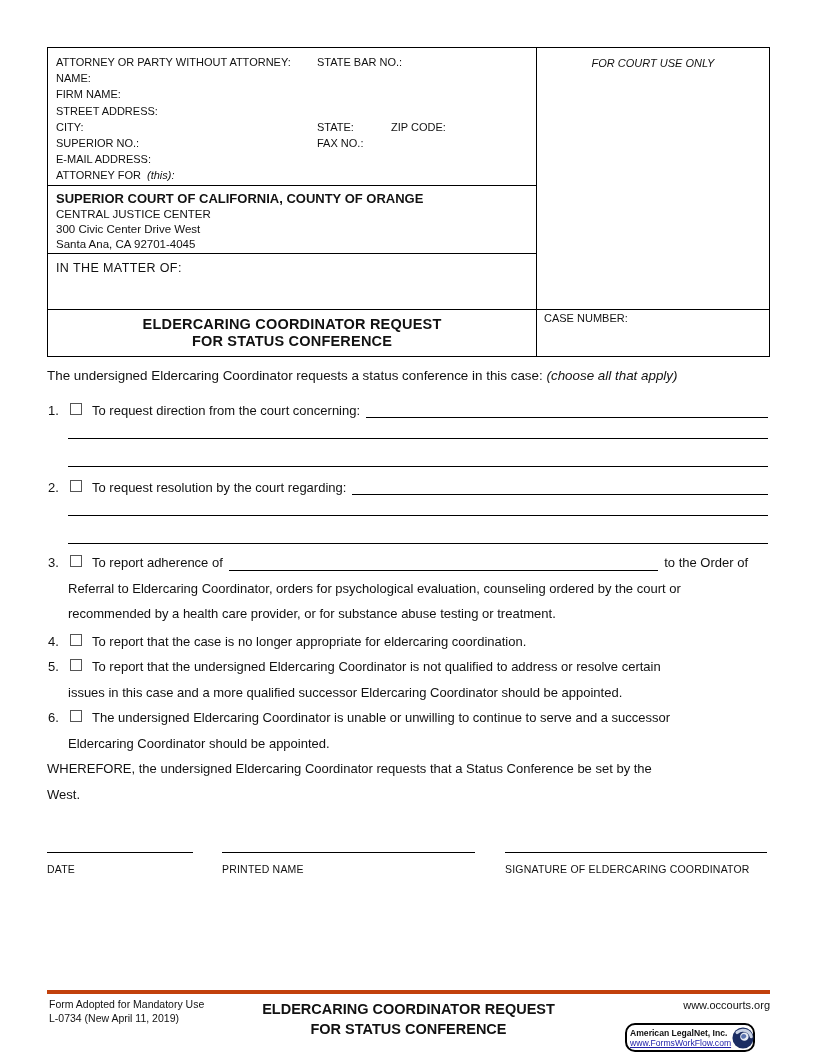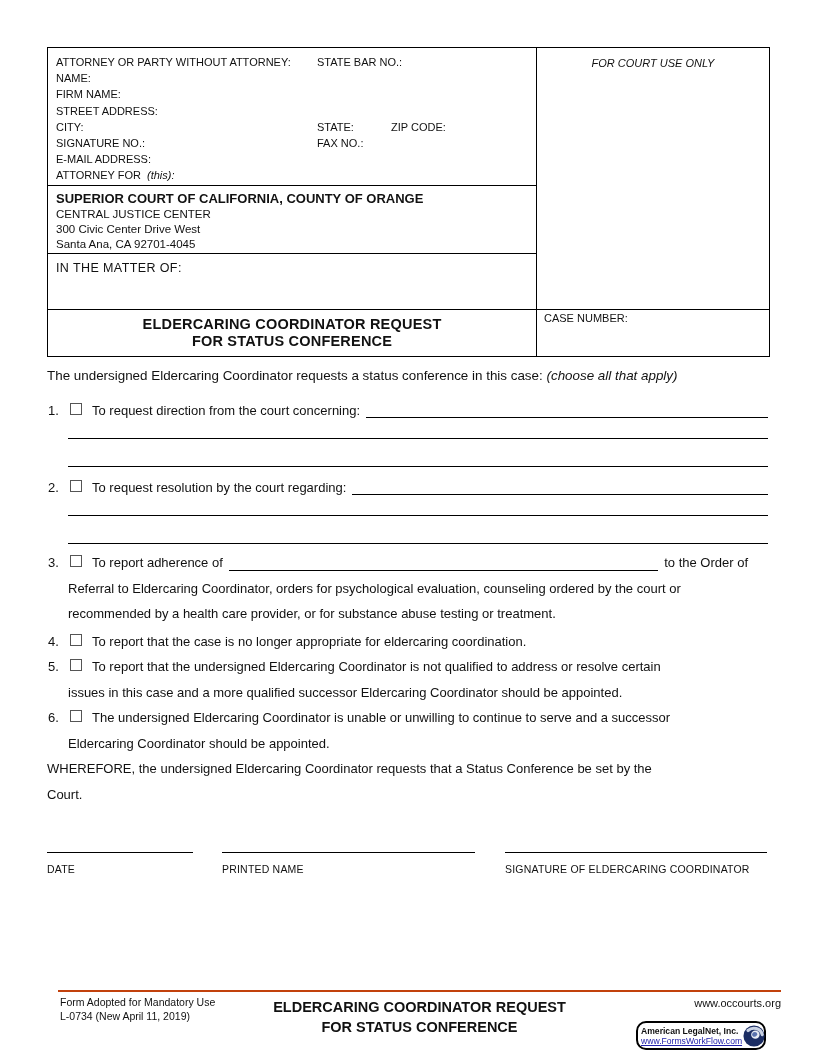--- a/index.html
+++ b/index.html
@@ -57,21 +57,21 @@
   .wherefore { line-height:25.5px; }
 
   
   .sig { position:absolute; left:47px; top:852px; width:723px; display:flex; }
   .sig .col { border-top:1px solid #000; padding-top:10px; font-size:10.5px; letter-spacing:.2px; }
   .sig .c1 { width:146px; }
   .sig .c2 { width:253px; margin-left:29px; }
   .sig .c3 { width:262px; margin-left:30px; }
 
   
-  .footer { position:absolute; left:58px; top:990px; width:723px; height:62px; border-top:2px solid #c2410c; }
+  .footer { position:absolute; left:47px; top:990px; width:723px; height:62px; border-top:4px solid #c2410c; }
   .f-left { position:absolute; left:2px; top:4px; font-size:10.5px; line-height:13.5px; }
   .f-center { position:absolute; left:0; right:0; top:5px; text-align:center; }
   .f-center div { font-weight:bold; font-size:14.5px; line-height:20px; }
   .f-right { position:absolute; right:0; top:5px; font-size:11px; }
   .badge {
     position:absolute; left:578px; top:29px; width:130px; height:29px;
     border:2px solid #000; border-radius:10px; background:#fff;
     display:flex; align-items:center; padding:1px 3px;
   }
   .badge-text { flex:1; }
@@ -104,21 +104,21 @@
         <div class="arow">
           <span>STREET ADDRESS:</span>
           <span></span>
         </div>
         <div class="arow">
           <span>CITY:</span>
           <span class="pcol2">STATE:</span>
           <span class="pcol3">ZIP CODE:</span>
         </div>
         <div class="arow">
-          <span>SIGNATURE NO.:</span>
+          <span>SUPERIOR NO.:</span>
           <span class="pcol2">FAX NO.:</span>
         </div>
         <div class="arow">
           <span>E-MAIL ADDRESS:</span>
           <span></span>
         </div>
         <div class="arow">
           <span>ATTORNEY FOR</span>
           <span class="it" style="margin-left:3px">(this):</span>
         </div>
@@ -206,21 +206,21 @@
     </div>
 
     <div class="item">
       <span class="num">6.</span>
       <span class="cb"></span>
       <div class="first">The undersigned Eldercaring Coordinator is unable or unwilling to continue to serve and a successor</div>
       <div class="cont">Eldercaring Coordinator should be appointed.</div>
     </div>
 
     <div class="wherefore">WHEREFORE, the undersigned Eldercaring Coordinator requests that a Status Conference be set by the</div>
-    <div class="wherefore">Court.</div>
+    <div class="wherefore">West.</div>
   </div>
 
   <div class="sig">
     <div class="col c1">
       <span>DATE</span>
     </div>
     <div class="col c2">
       <span>PRINTED NAME</span>
     </div>
     <div class="col c3">

